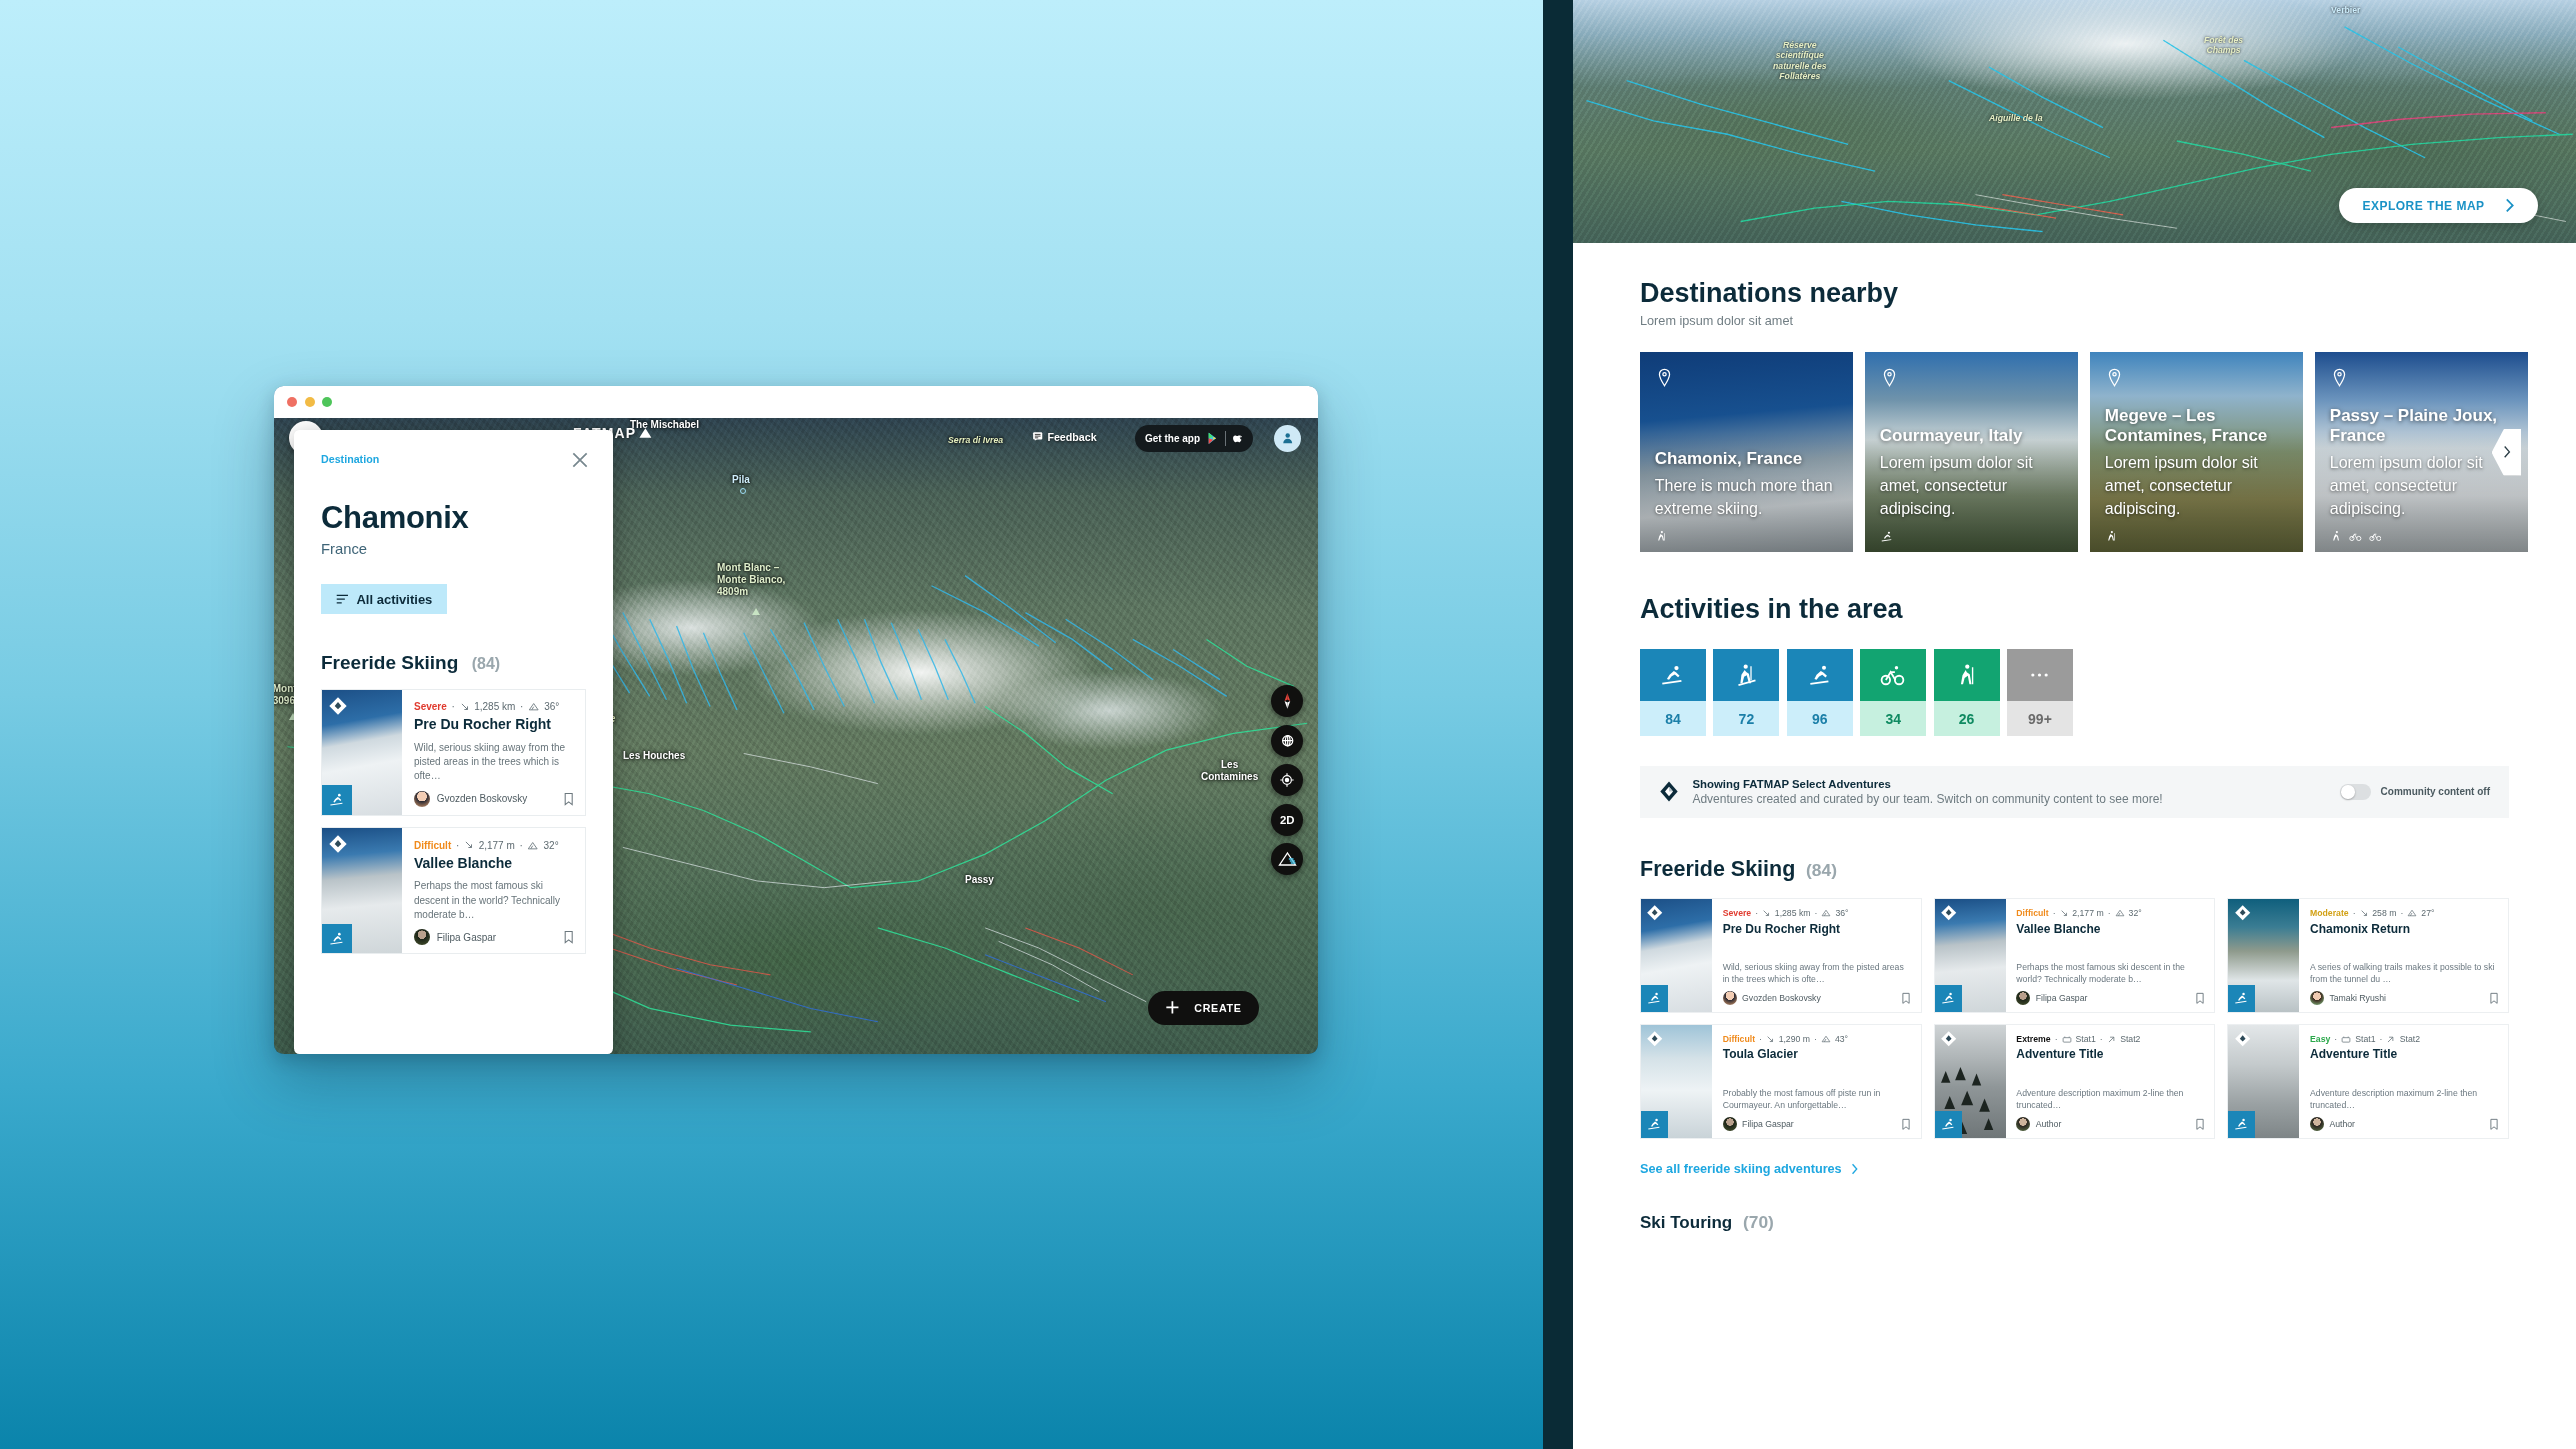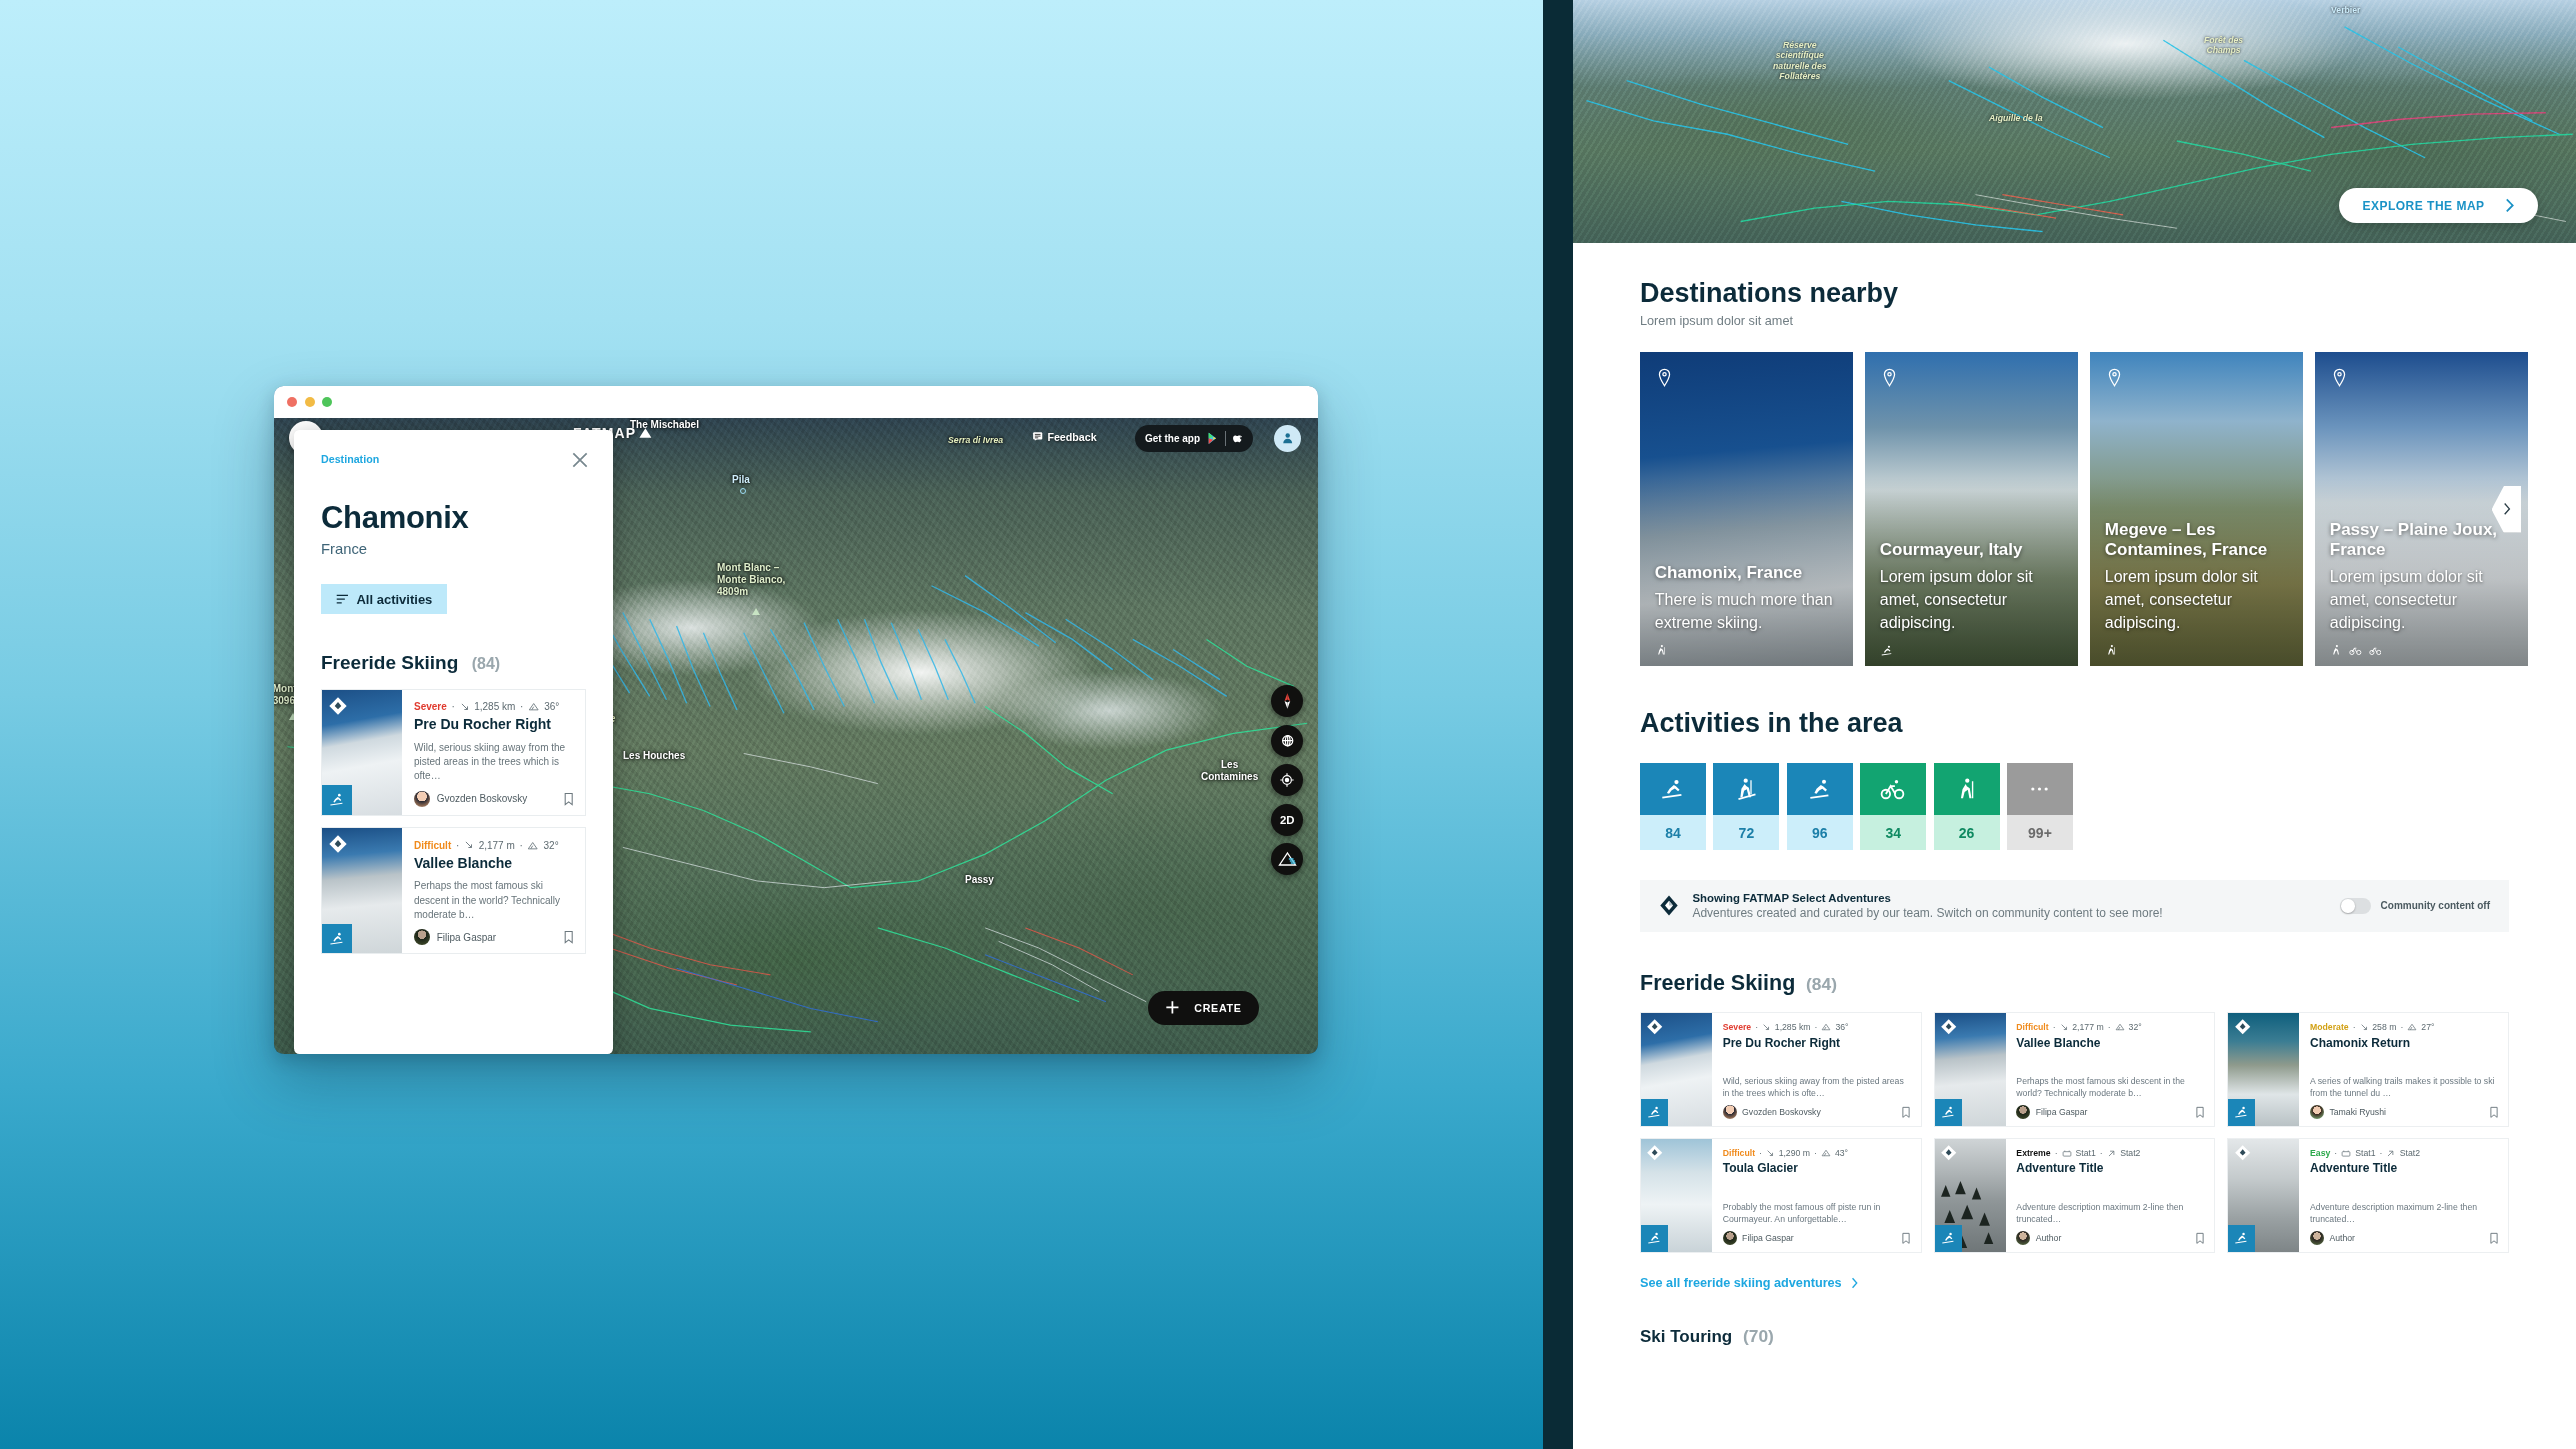--- a/index.html
+++ b/index.html
@@ -132,21 +132,21 @@
   #exploreBtn { position:absolute; right:38px; bottom:20px; height:35px; background:#fff; border-radius:17.4px;
     display:flex; align-items:center; gap:19px; padding:0 23px; color:#1c95c8; font-size:12px; font-weight:800; letter-spacing:0.5px;
     box-shadow:0 2.7px 9.4px rgba(0,0,0,.22); }
 
   .wsec { padding:0 67px; }
   .wtitle { font-size:27px; font-weight:800; color:#0c2b3a; }
   .wsub { font-size:12.7px; color:#707d83; margin-top:5.4px; }
 
   
   #destrow { display:flex; gap:12px; margin-top:24px; position:relative; }
-  .dcard { position:relative; width:213px; height:314px; flex:0 0 213px; overflow:hidden; }
+  .dcard { position:relative; width:213px; height:200px; flex:0 0 213px; overflow:hidden; }
   .dc1{background:linear-gradient(175deg,#0f3c78 0%,#17508f 32%,#8fa2ae 56%,#dfe6ea 76%,#aab5bb 100%);}
   .dc2{background:linear-gradient(180deg,#2f6fae 0%,#6f93ab 24%,#c9d4d6 44%,#7e8f72 72%,#4d6340 100%);}
   .dc3{background:linear-gradient(180deg,#3f84bd 0%,#8fb3cc 22%,#7d8f6d 50%,#8d8a54 74%,#6e7340 100%);}
   .dc4{background:linear-gradient(180deg,#1d4d8e 0%,#6b94bd 24%,#cfd9de 48%,#e7ecef 72%,#c2cacd 100%);}
   .dcShade { position:absolute; inset:0; background:linear-gradient(180deg,rgba(0,0,0,0) 40%,rgba(0,0,0,.34) 100%); }
   .pin { position:absolute; left:14.8px; top:16px; width:19px; height:19px; }
   .dcText { position:absolute; left:14.8px; right:10.7px; bottom:32px; color:#fff; }
   .dcName { font-size:17px; font-weight:800; line-height:1.16; text-shadow:0 0.7px 4px rgba(0,0,0,.55); }
   .dcBlurb { font-size:16px; line-height:1.42; margin-top:6.7px; text-shadow:0 0.7px 3.4px rgba(0,0,0,.6); }
   .dcIcons { position:absolute; left:14.8px; bottom:9.4px; display:flex; gap:6.7px; }

